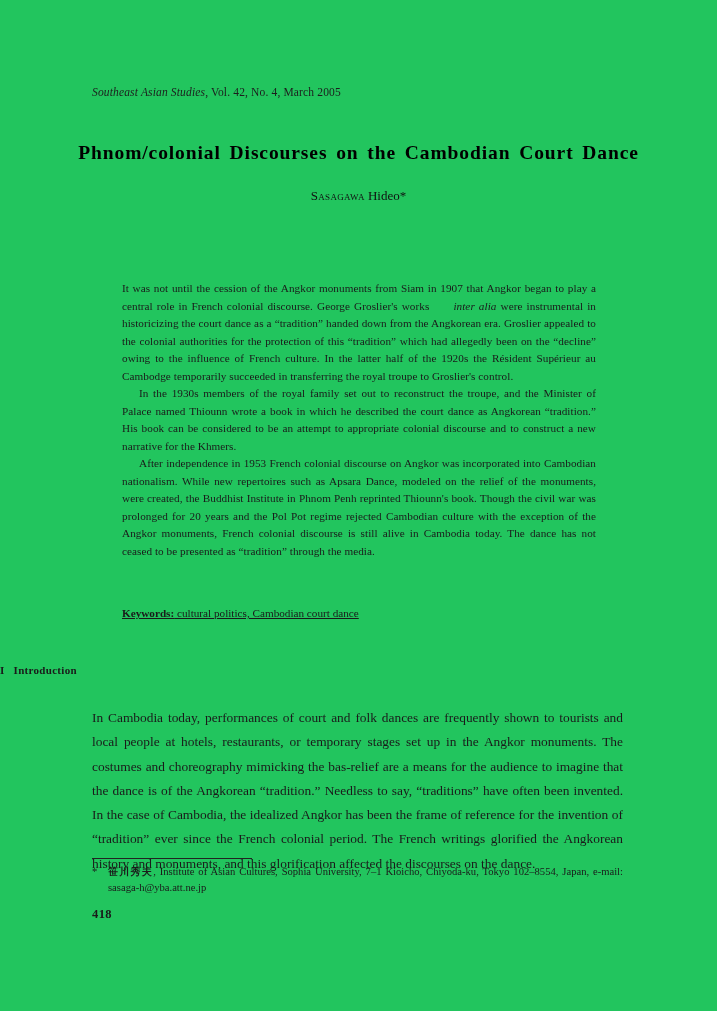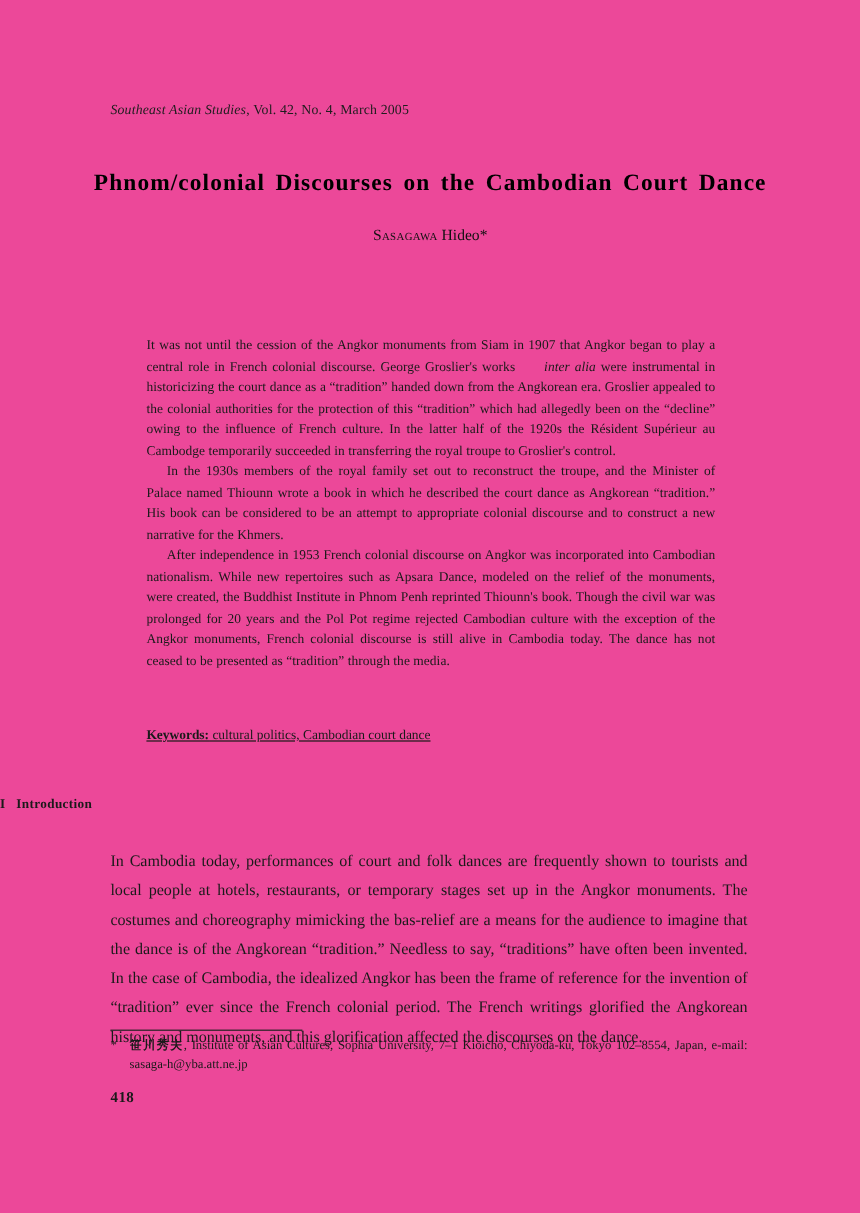--- a/index.html
+++ b/index.html
@@ -12,21 +12,21 @@
     height: 1011px;
     position: relative;
     font-family: "Liberation Serif", "DejaVu Serif", serif;
     color: #1a1a1a;
     overflow: hidden;
   }
 
   .page {
     position: absolute;
     inset: 0;
-    background: #ec4899;
+    background: #22c55e;
   }
 
   
   .journal-line {
     position: absolute;
     left: 92px;
     top: 86px;
     font-size: 11.5px;
     letter-spacing: 0.15px;
     white-space: nowrap;

